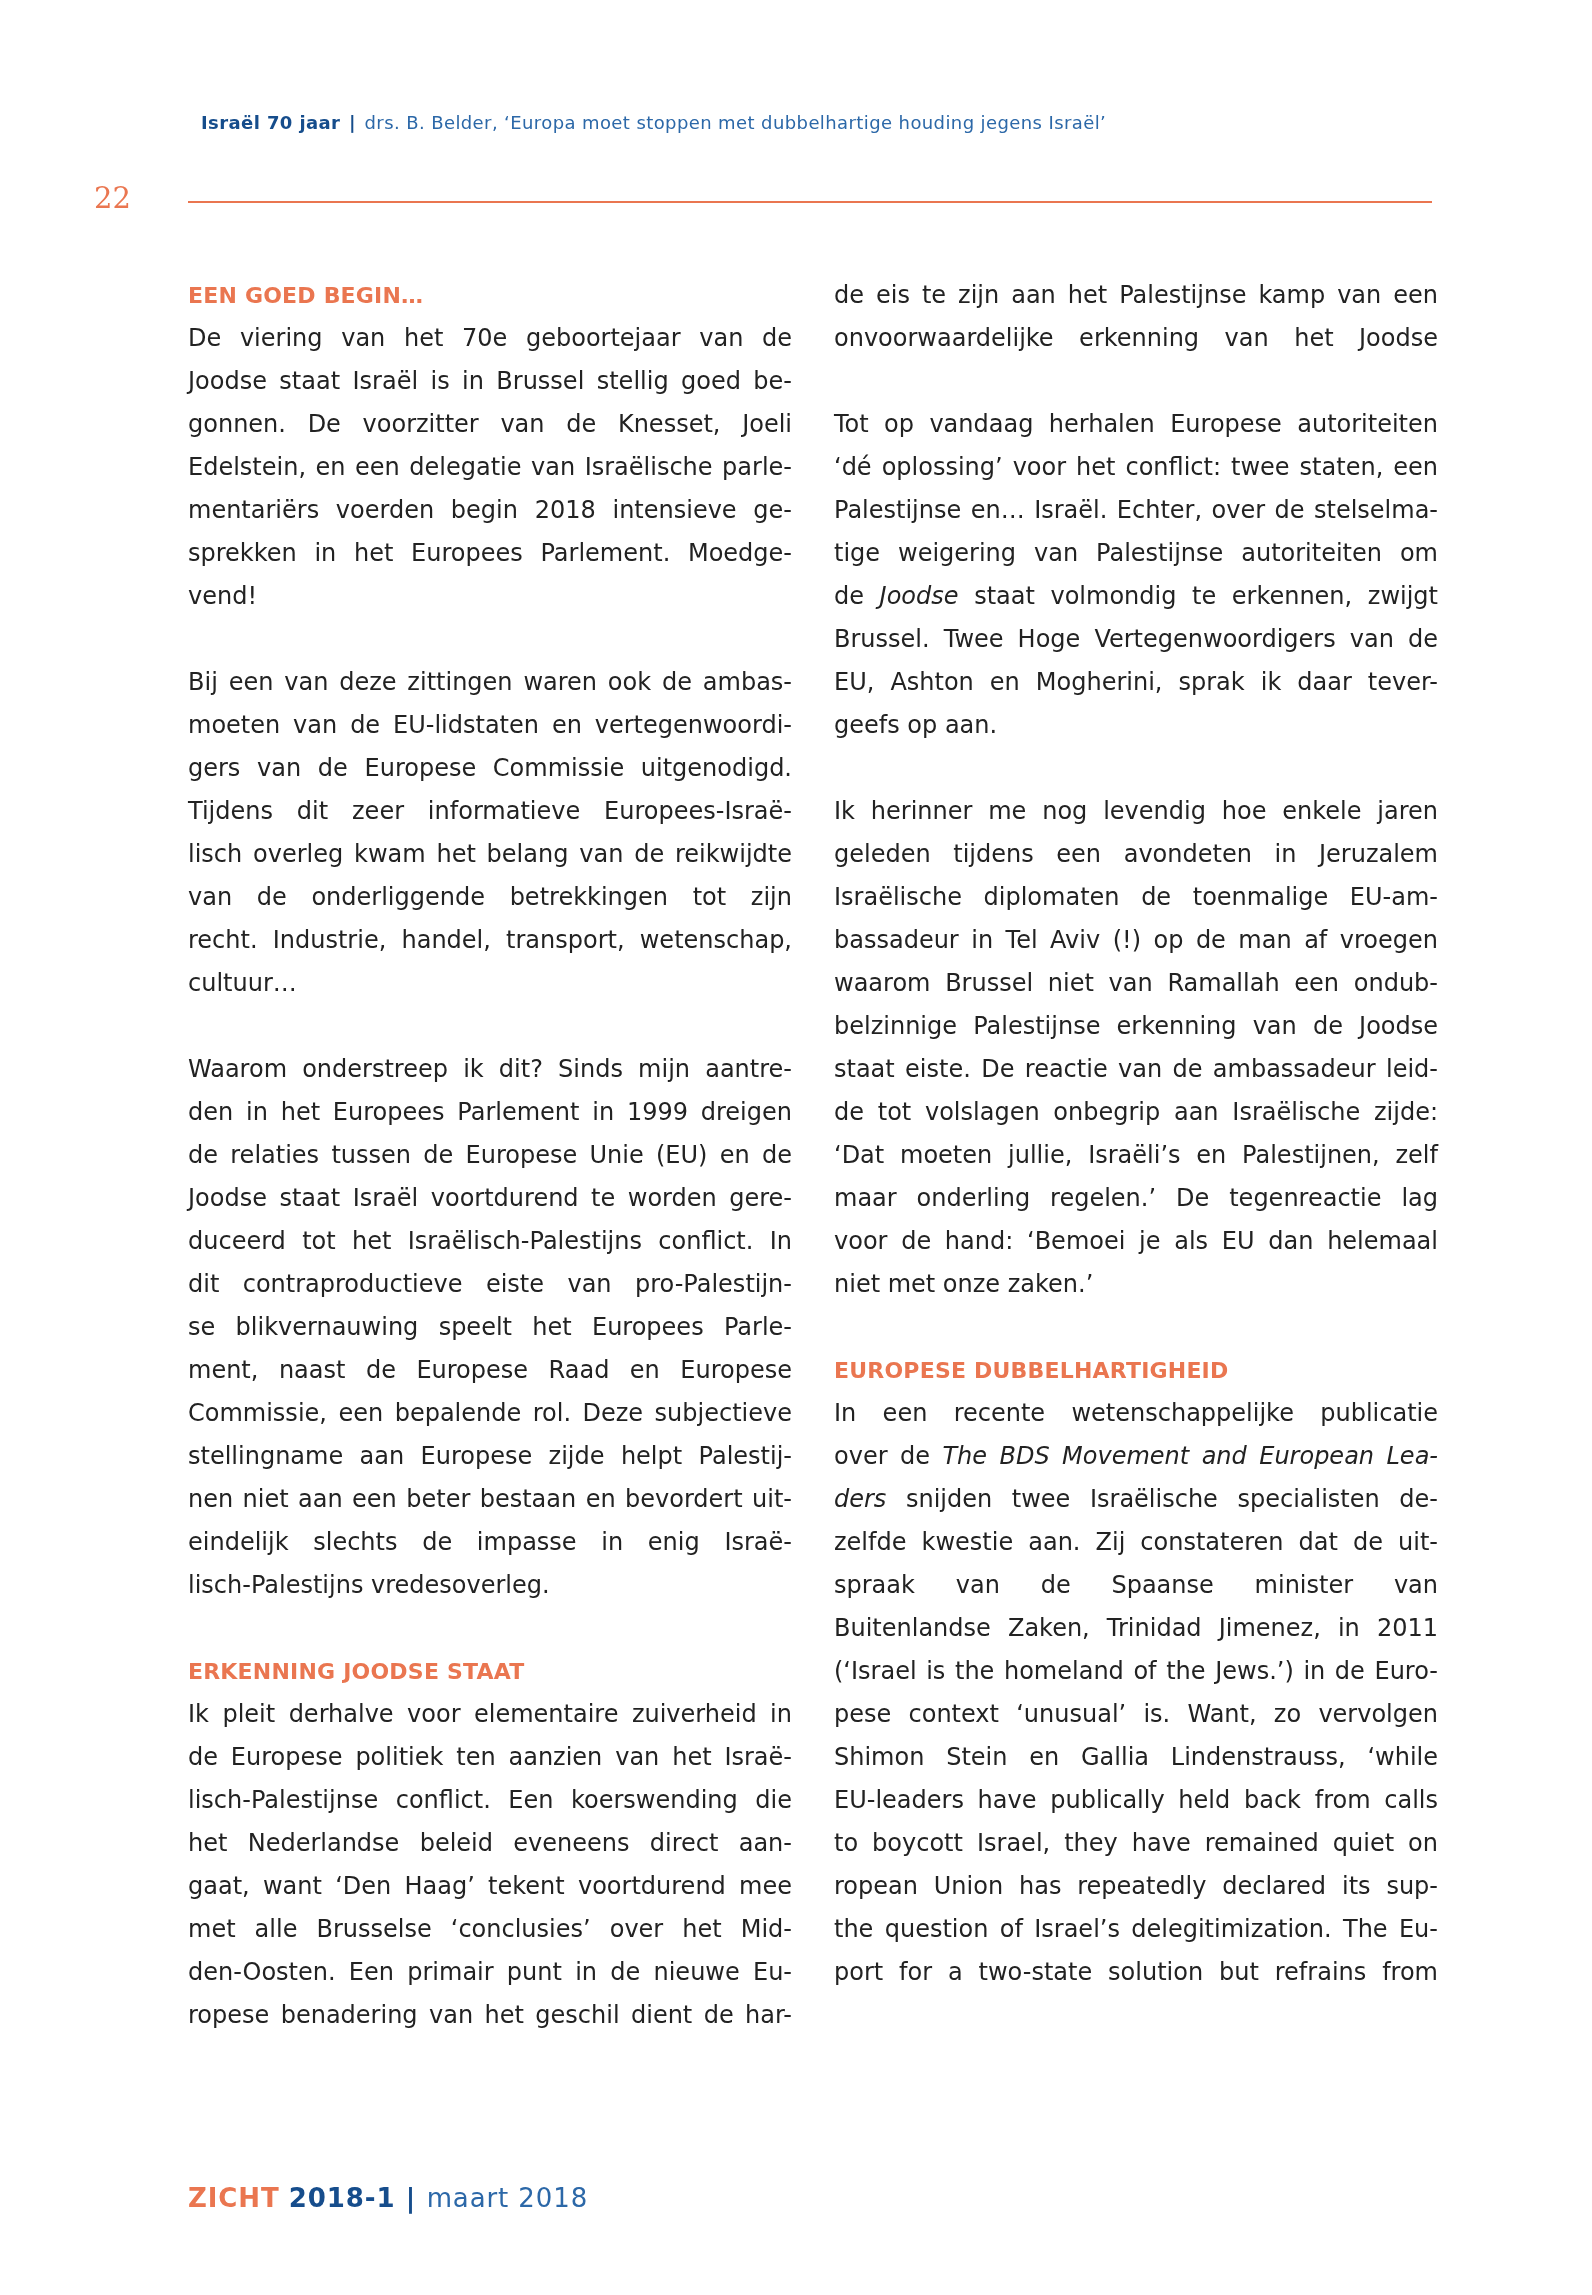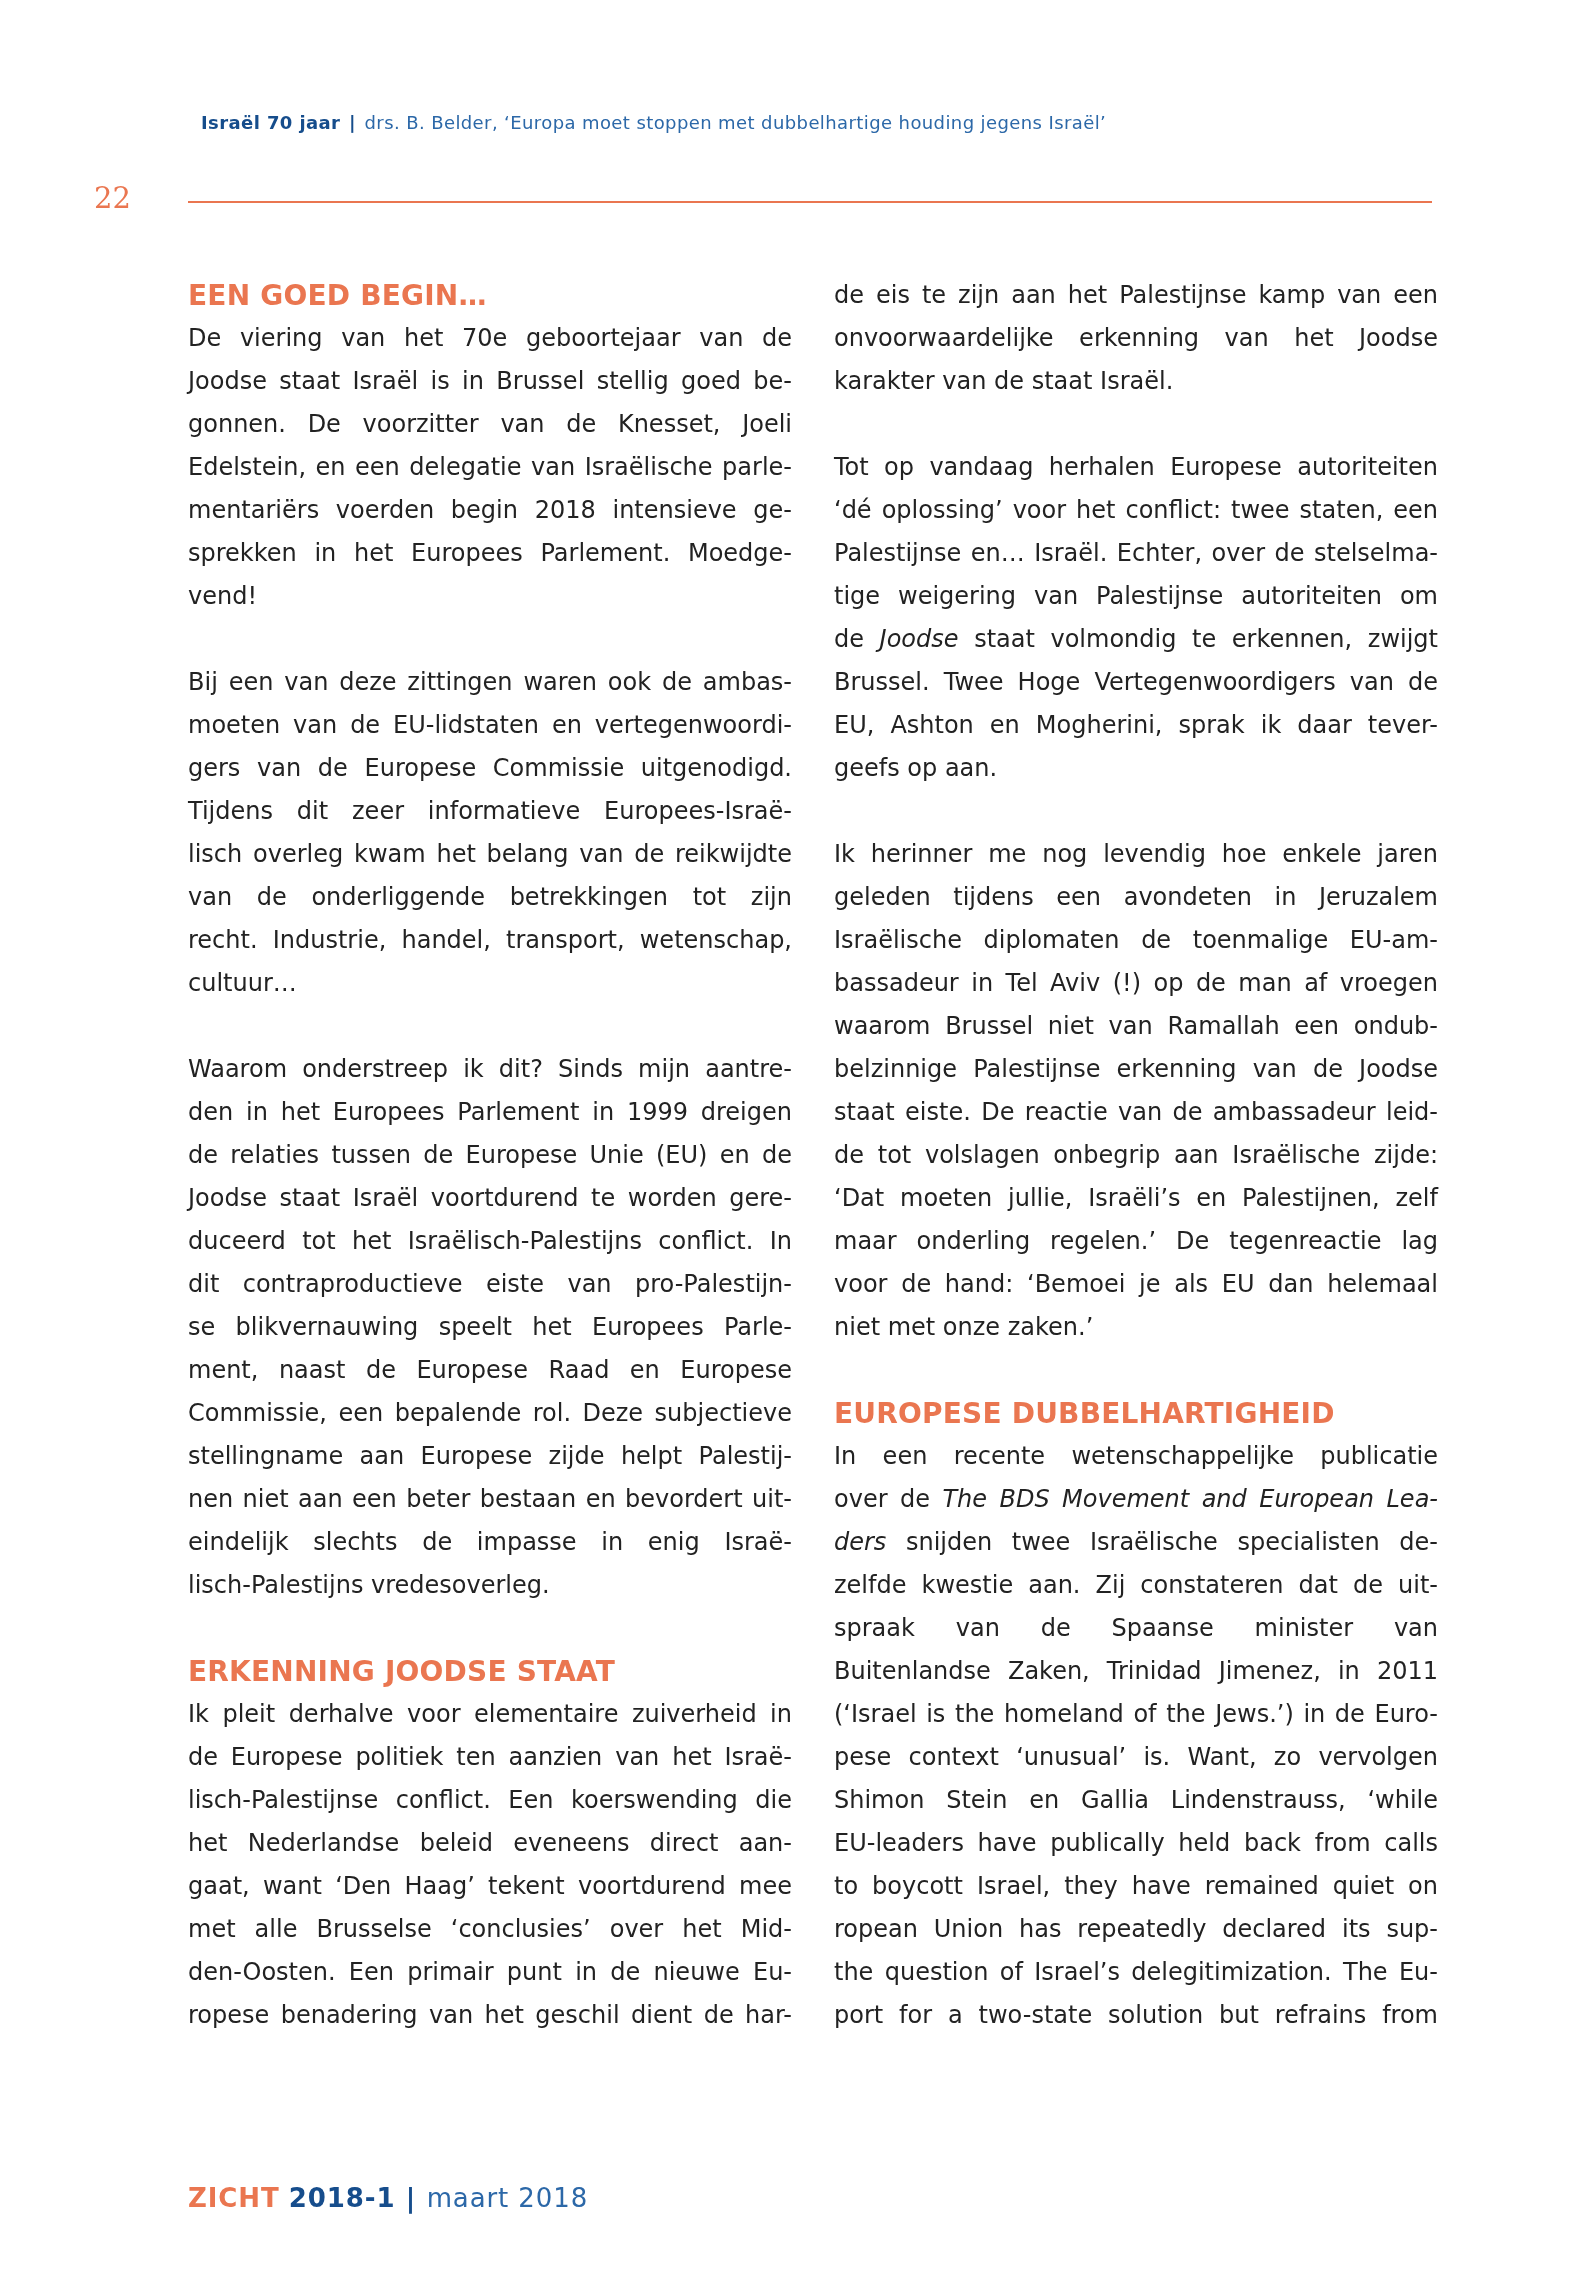--- a/index.html
+++ b/index.html
@@ -9,21 +9,21 @@
   .running-head .series { font-weight:bold; color:#164d8c;margin-left:13px; }
   .running-head .sep { font-weight:bold; color:#164d8c; margin:0 8.6px; }
   .running-head .article { font-weight:normal; color:#2c68a8; }
   .page-number { position:absolute; left:74px; top:181px; font-family:"DejaVu Serif", "Liberation Serif", serif; font-size:29px; color:#ea7650; font-weight:normal;margin-left:20px; }
   .rule { position:absolute; left:188px; top:201px; width:1244px; height:1.7px; background:#ea7650; }
   .column { position:absolute; top:274px; width:604px; font-size:24px; line-height:43px; }
   .col-left { left:188px; }
   .col-right { left:834px; }
   .line { display:block; height:43px; text-align:justify; text-align-last:justify; white-space:nowrap; overflow:visible; }
   .line.last { text-align-last:left; }
-  .line.heading { font-weight:bold; color:#ea7650; text-align-last:left; font-size:28px; letter-spacing:0.2px; }
+  .line.heading { font-weight:bold; color:#ea7650; text-align-last:left; font-size:22px; letter-spacing:0.2px; }
   .line.blank { }
   .line .it { font-style:italic; }
   .footer { position:absolute; left:188px; top:2183px; font-size:26px; letter-spacing:0.9px; white-space:nowrap; }
   .footer .mag { color:#ea7650; font-weight:bold; }
   .footer .issue { color:#164d8c; font-weight:bold; }
   .footer .sep { color:#164d8c; font-weight:bold; margin:0 10.4px; }
   .footer .date { color:#2c68a8; }
 </style>
 </head>
 <body>
@@ -74,21 +74,20 @@
     <span class="line">lisch-Palestijnse conflict. Een koerswending die</span>
     <span class="line">het Nederlandse beleid eveneens direct aan-</span>
     <span class="line">gaat, want ‘Den Haag’ tekent voortdurend mee</span>
     <span class="line">met alle Brusselse ‘conclusies’ over het Mid-</span>
     <span class="line">den-Oosten. Een primair punt in de nieuwe Eu-</span>
     <span class="line">ropese benadering van het geschil dient de har-</span>
   </div>
 <div class="column col-right" id="col-right">
     <span class="line">de eis te zijn aan het Palestijnse kamp van een</span>
     <span class="line">onvoorwaardelijke erkenning van het Joodse</span>
-    <span class="line last">karakter van de staat Israël.</span>
     <span class="line blank"></span>
     <span class="line">Tot op vandaag herhalen Europese autoriteiten</span>
     <span class="line">‘dé oplossing’ voor het conflict: twee staten, een</span>
     <span class="line">Palestijnse en… Israël. Echter, over de stelselma-</span>
     <span class="line">tige weigering van Palestijnse autoriteiten om</span>
     <span class="line"><span>de </span><span class="it">Joodse</span><span> staat volmondig te erkennen, zwijgt</span></span>
     <span class="line">Brussel. Twee Hoge Vertegenwoordigers van de</span>
     <span class="line">EU, Ashton en Mogherini, sprak ik daar tever-</span>
     <span class="line last">geefs op aan.</span>
     <span class="line blank"></span>

